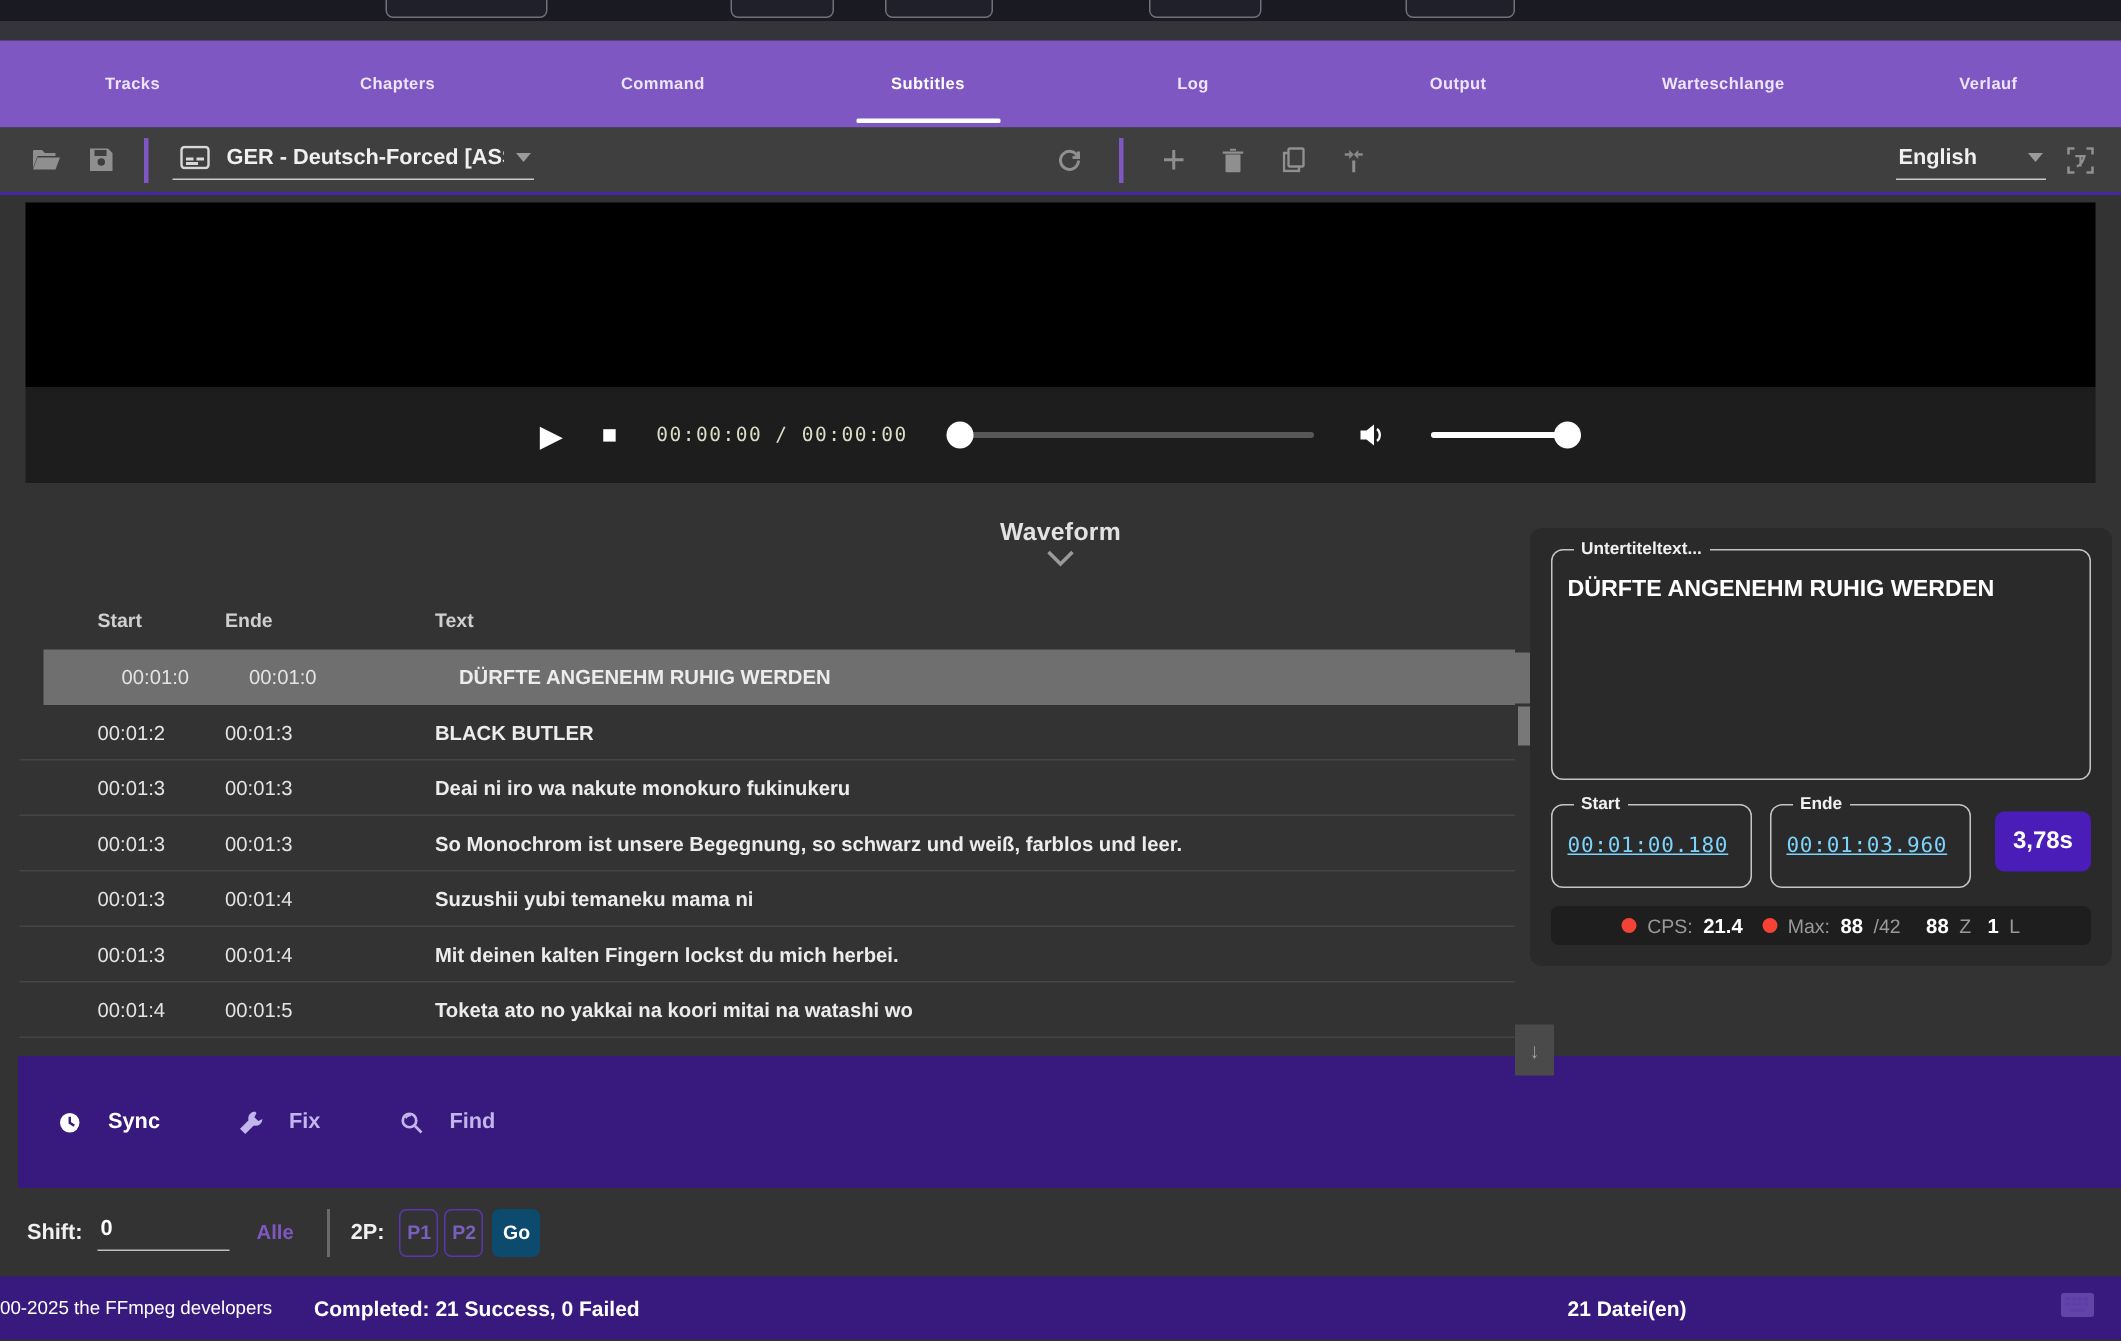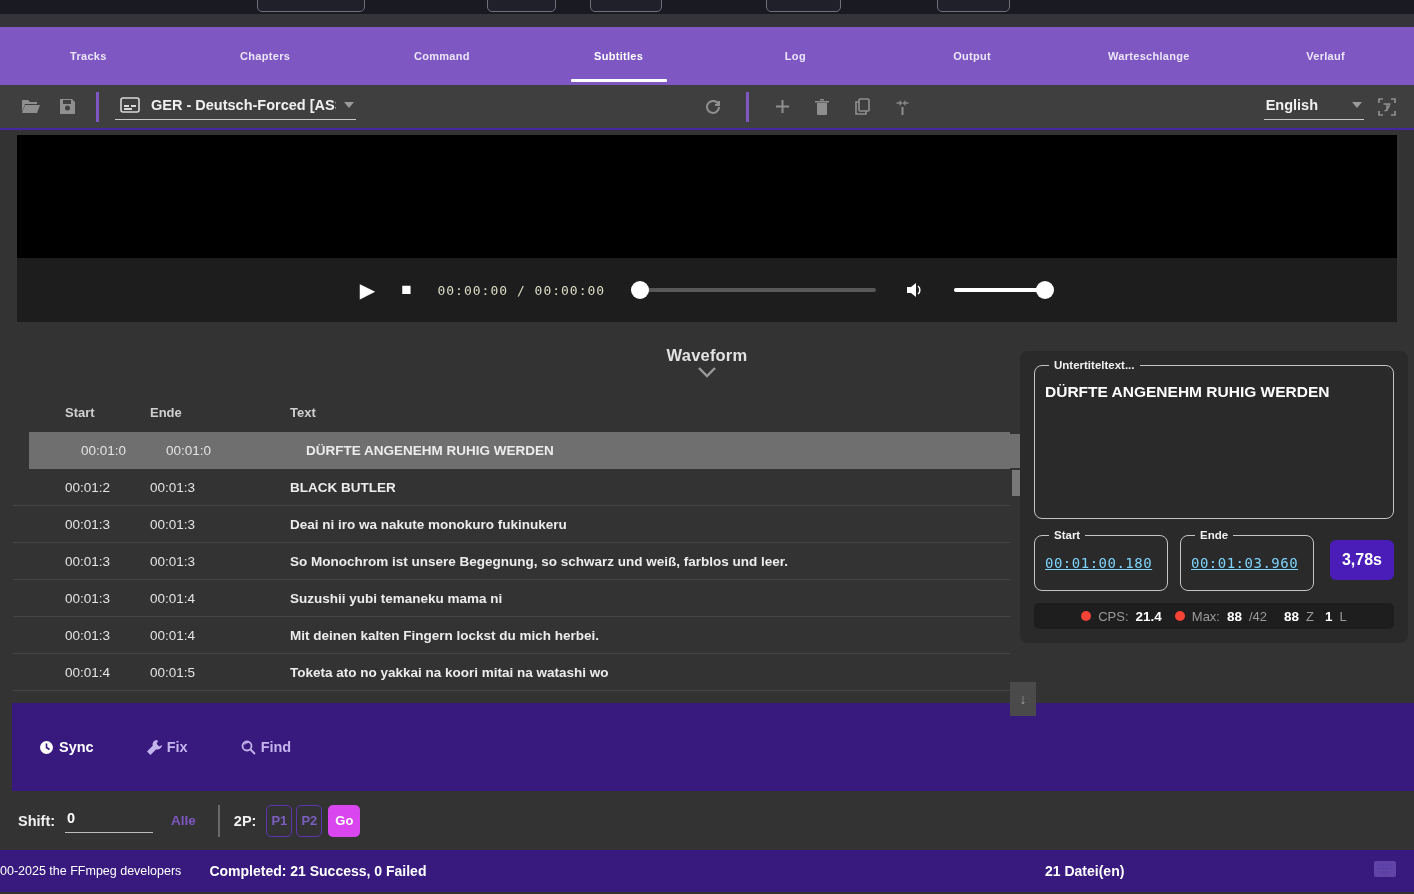--- a/index.html
+++ b/index.html
@@ -93,37 +93,37 @@
   .dur-badge { background:#4a1cb8; color:#fff; font-weight:bold; font-size:16px; border-radius:6px;
                padding:11px 12px; margin-left:4px; }
   .stats { margin-top:12px; background:#1e1e1e; border-radius:5px; height:26px; display:flex;
            align-items:center; justify-content:center; gap:7px; font-size:13px; color:#9a9a9a; }
   .dot { width:10px; height:10px; border-radius:50%; background:#f44336; display:inline-block; }
   .stats b { color:#fff; font-size:13.5px; }
 
   
   .sync-bar { margin-left:12px; height:88px; background:#38197e; display:flex; align-items:center;
               gap:52px; padding-left:26px; }
-  .tool-btn { display:flex; align-items:center; gap:4px; font-size:14.5px; font-weight:bold;
+  .tool-btn { display:flex; align-items:center; gap:17px; font-size:14.5px; font-weight:bold;
               color:#c4b4ec; cursor:pointer; }
   .tool-btn.active { color:#fff; }
   .tool-btn svg { display:block; }
 
   
   .shift-row { height:59px; display:flex; align-items:center; padding-left:18px; color:#f0f0f0; }
   .shift-label { font-size:14.5px; font-weight:bold; }
   .shift-input { width:88px; margin-left:10px; border:none; outline:none; background:transparent;
                  border-bottom:1px solid #bdbdbd; color:#fff; font-size:14.5px; font-weight:bold;
                  padding:2px 2px 6px 2px; font-family:"Liberation Sans", sans-serif; }
   .alle { color:#7e57c2; font-size:13.5px; font-weight:bold; margin-left:18px; cursor:pointer; }
   .shift-div { width:2px; height:32px; background:#6a6a6a; margin:0 14px 0 22px; }
   .twop { font-size:14.5px; font-weight:bold; margin-right:6px; }
   .pbtn { border:1px solid #5e35b1; color:#7a5fc0; background:transparent; border-radius:5px;
           font-size:13px; font-weight:bold; width:26px; height:32px; margin-left:4px; cursor:pointer; }
-  .go-btn { background:#d946ef; color:#fff; border:none; border-radius:5px; font-size:13px;
+  .go-btn { background:#0c4a6e; color:#fff; border:none; border-radius:5px; font-size:13px;
             font-weight:bold; width:32px; height:32px; margin-left:6px; cursor:pointer; }
 
   
   .status-bar { height:42px; background:#38197e; color:#fff; display:flex; align-items:center;
                 position:relative; }
   .st-left { font-size:12.5px; margin-left:0px; white-space:nowrap; }
   .st-completed { font-size:14px; font-weight:bold; margin-left:28px; }
   .st-files { position:absolute; left:1045px; font-size:14px; font-weight:bold; }
   .st-kb { position:absolute; right:18px; color:#8568c6; }
 </style>

